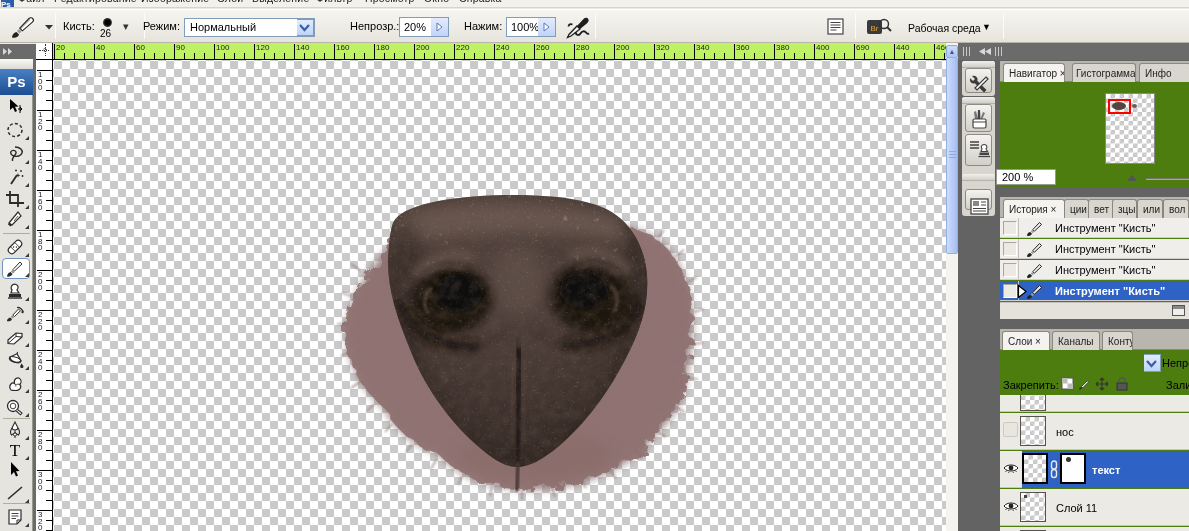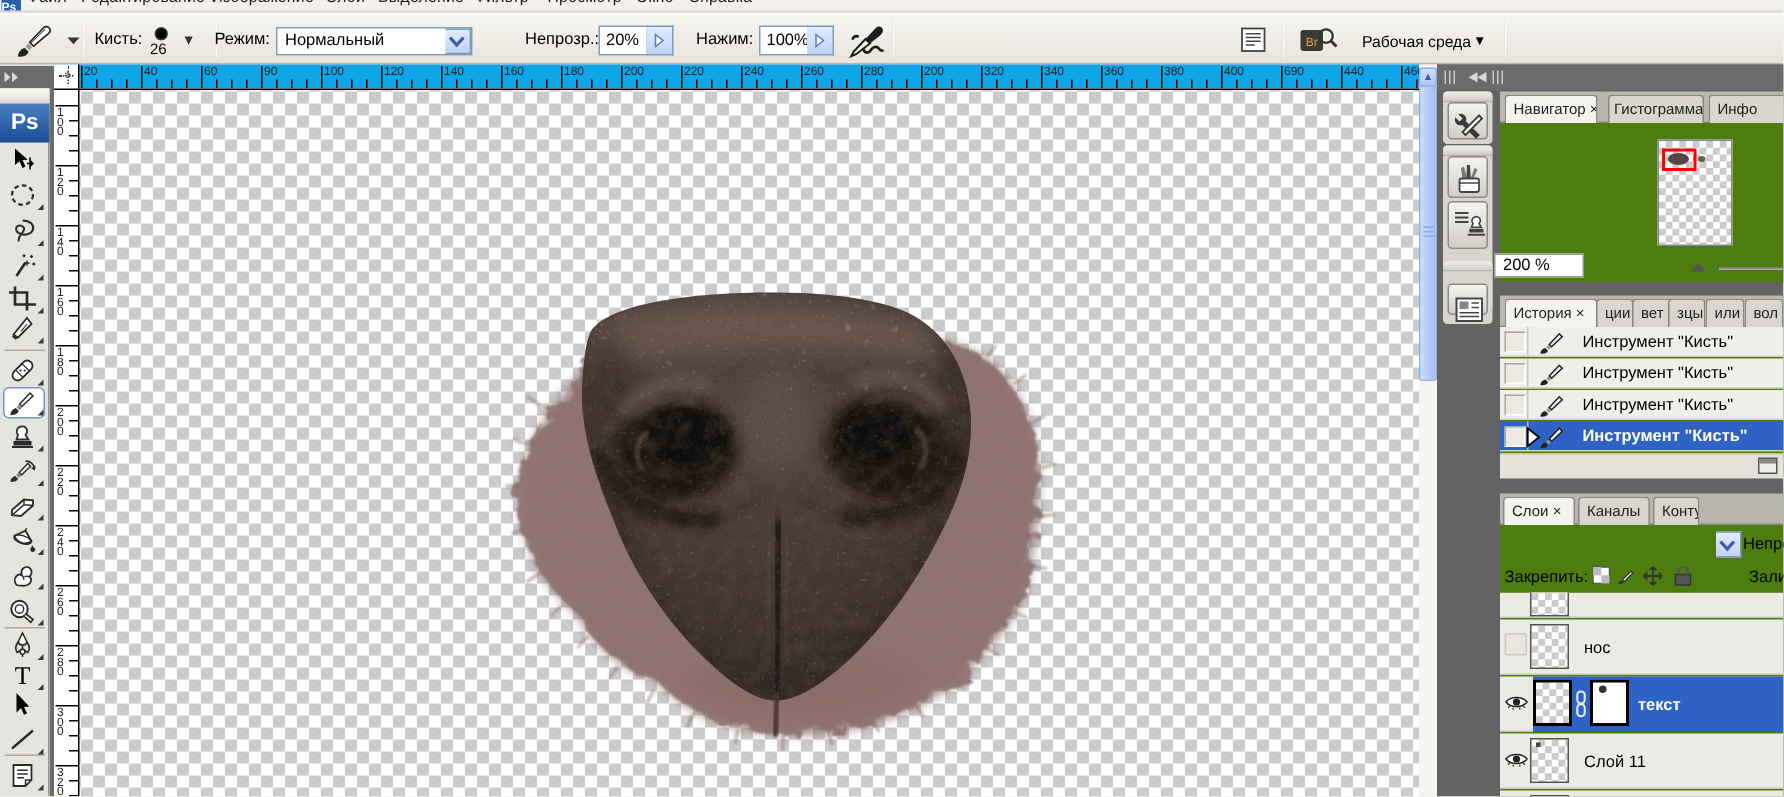--- a/index.html
+++ b/index.html
@@ -8,21 +8,21 @@
 #menubar{left:0;top:0;width:1189px;height:8px;background:#f3f1ec;overflow:hidden;border-bottom:1px solid #d8d4cc}
 #menubar .mi{position:absolute;top:-8px;font-size:10.5px;color:#1a1a1a;letter-spacing:0.2px}
 #psico{left:1px;top:0;width:13px;height:8px;background:#2a5fa8;overflow:hidden;color:#fff;font-size:8px;font-weight:bold}
 
 #opts{left:0;top:9px;width:1189px;height:34px;background:linear-gradient(#f7f5f1,#e7e4dc);border-top:1px solid #fff;border-bottom:1px solid #b7b3a9}
 .sep{position:absolute;top:3px;height:26px;width:1px;background:#b9b5ab;border-right:1px solid #fdfcfa}
 .lbl{position:absolute;font-size:11px;color:#000;white-space:nowrap}
 .xpfield{position:absolute;background:#fff;border:1px solid #7f9db9;font-size:11px}
 .xpbtn{position:absolute;background:linear-gradient(#e3ecfd,#c0d3f9);border:1px solid #7f9db9;border-left:none}
 
-#rulerH{left:36px;top:43px;width:910px;height:16px;background:#0ea5e9;overflow:hidden}
+#rulerH{left:36px;top:43px;width:910px;height:16px;background:#bef264;overflow:hidden}
 #rulerV{left:36px;top:59px;width:16px;height:472px;background:#fff;overflow:hidden}
 #rcorner{left:36px;top:43px;width:17px;height:17px;background:#fff;overflow:hidden;border-right:1px solid #000;border-bottom:1px solid #000}
 .tickM{position:absolute;background:#000}
 .rnum{position:absolute;font-size:8px;color:#222;line-height:8px}
 #canvas{left:52px;top:59px;width:894px;height:472px;border-left:1px solid #000;border-top:1px solid #000;
  background-color:#fff;
  background-image:linear-gradient(45deg,#cacaca 25%,transparent 25%,transparent 75%,#cacaca 75%),linear-gradient(45deg,#cacaca 25%,transparent 25%,transparent 75%,#cacaca 75%);
  background-size:16px 16px;background-position:9px 1px,1px 9px}
 
 #vsb{left:946px;top:43px;width:12px;height:488px;background:#f5f4f0}

